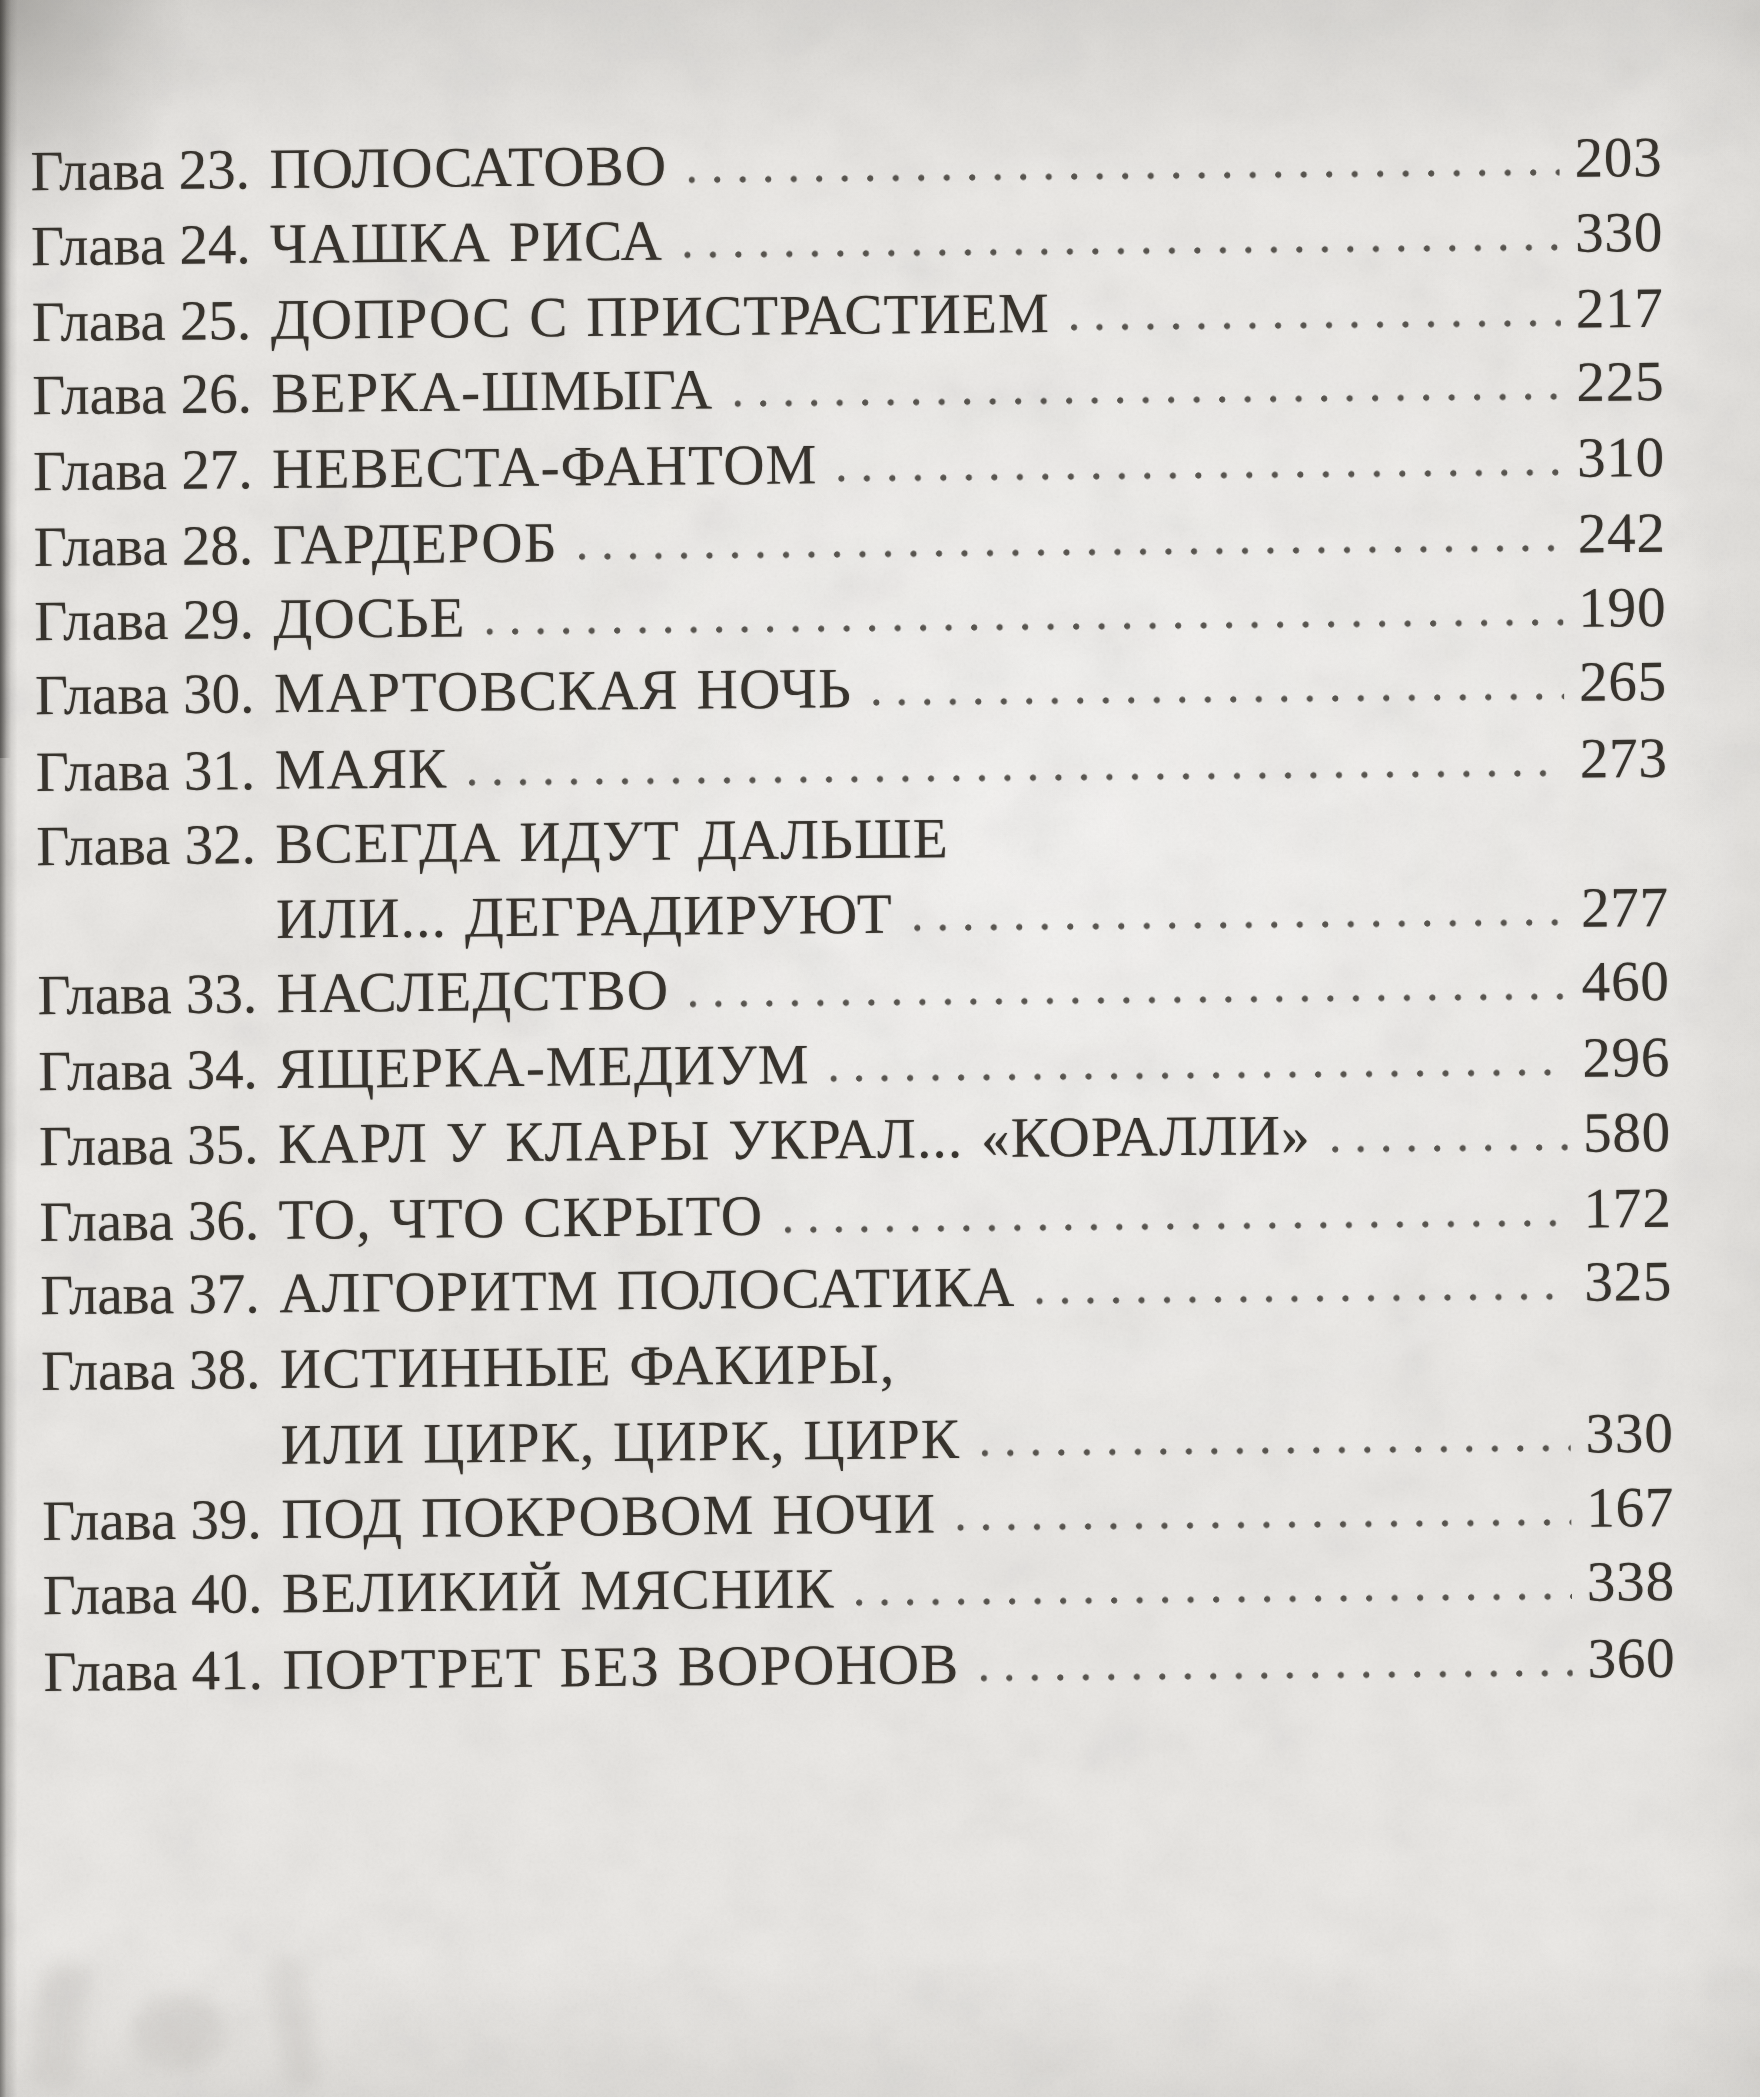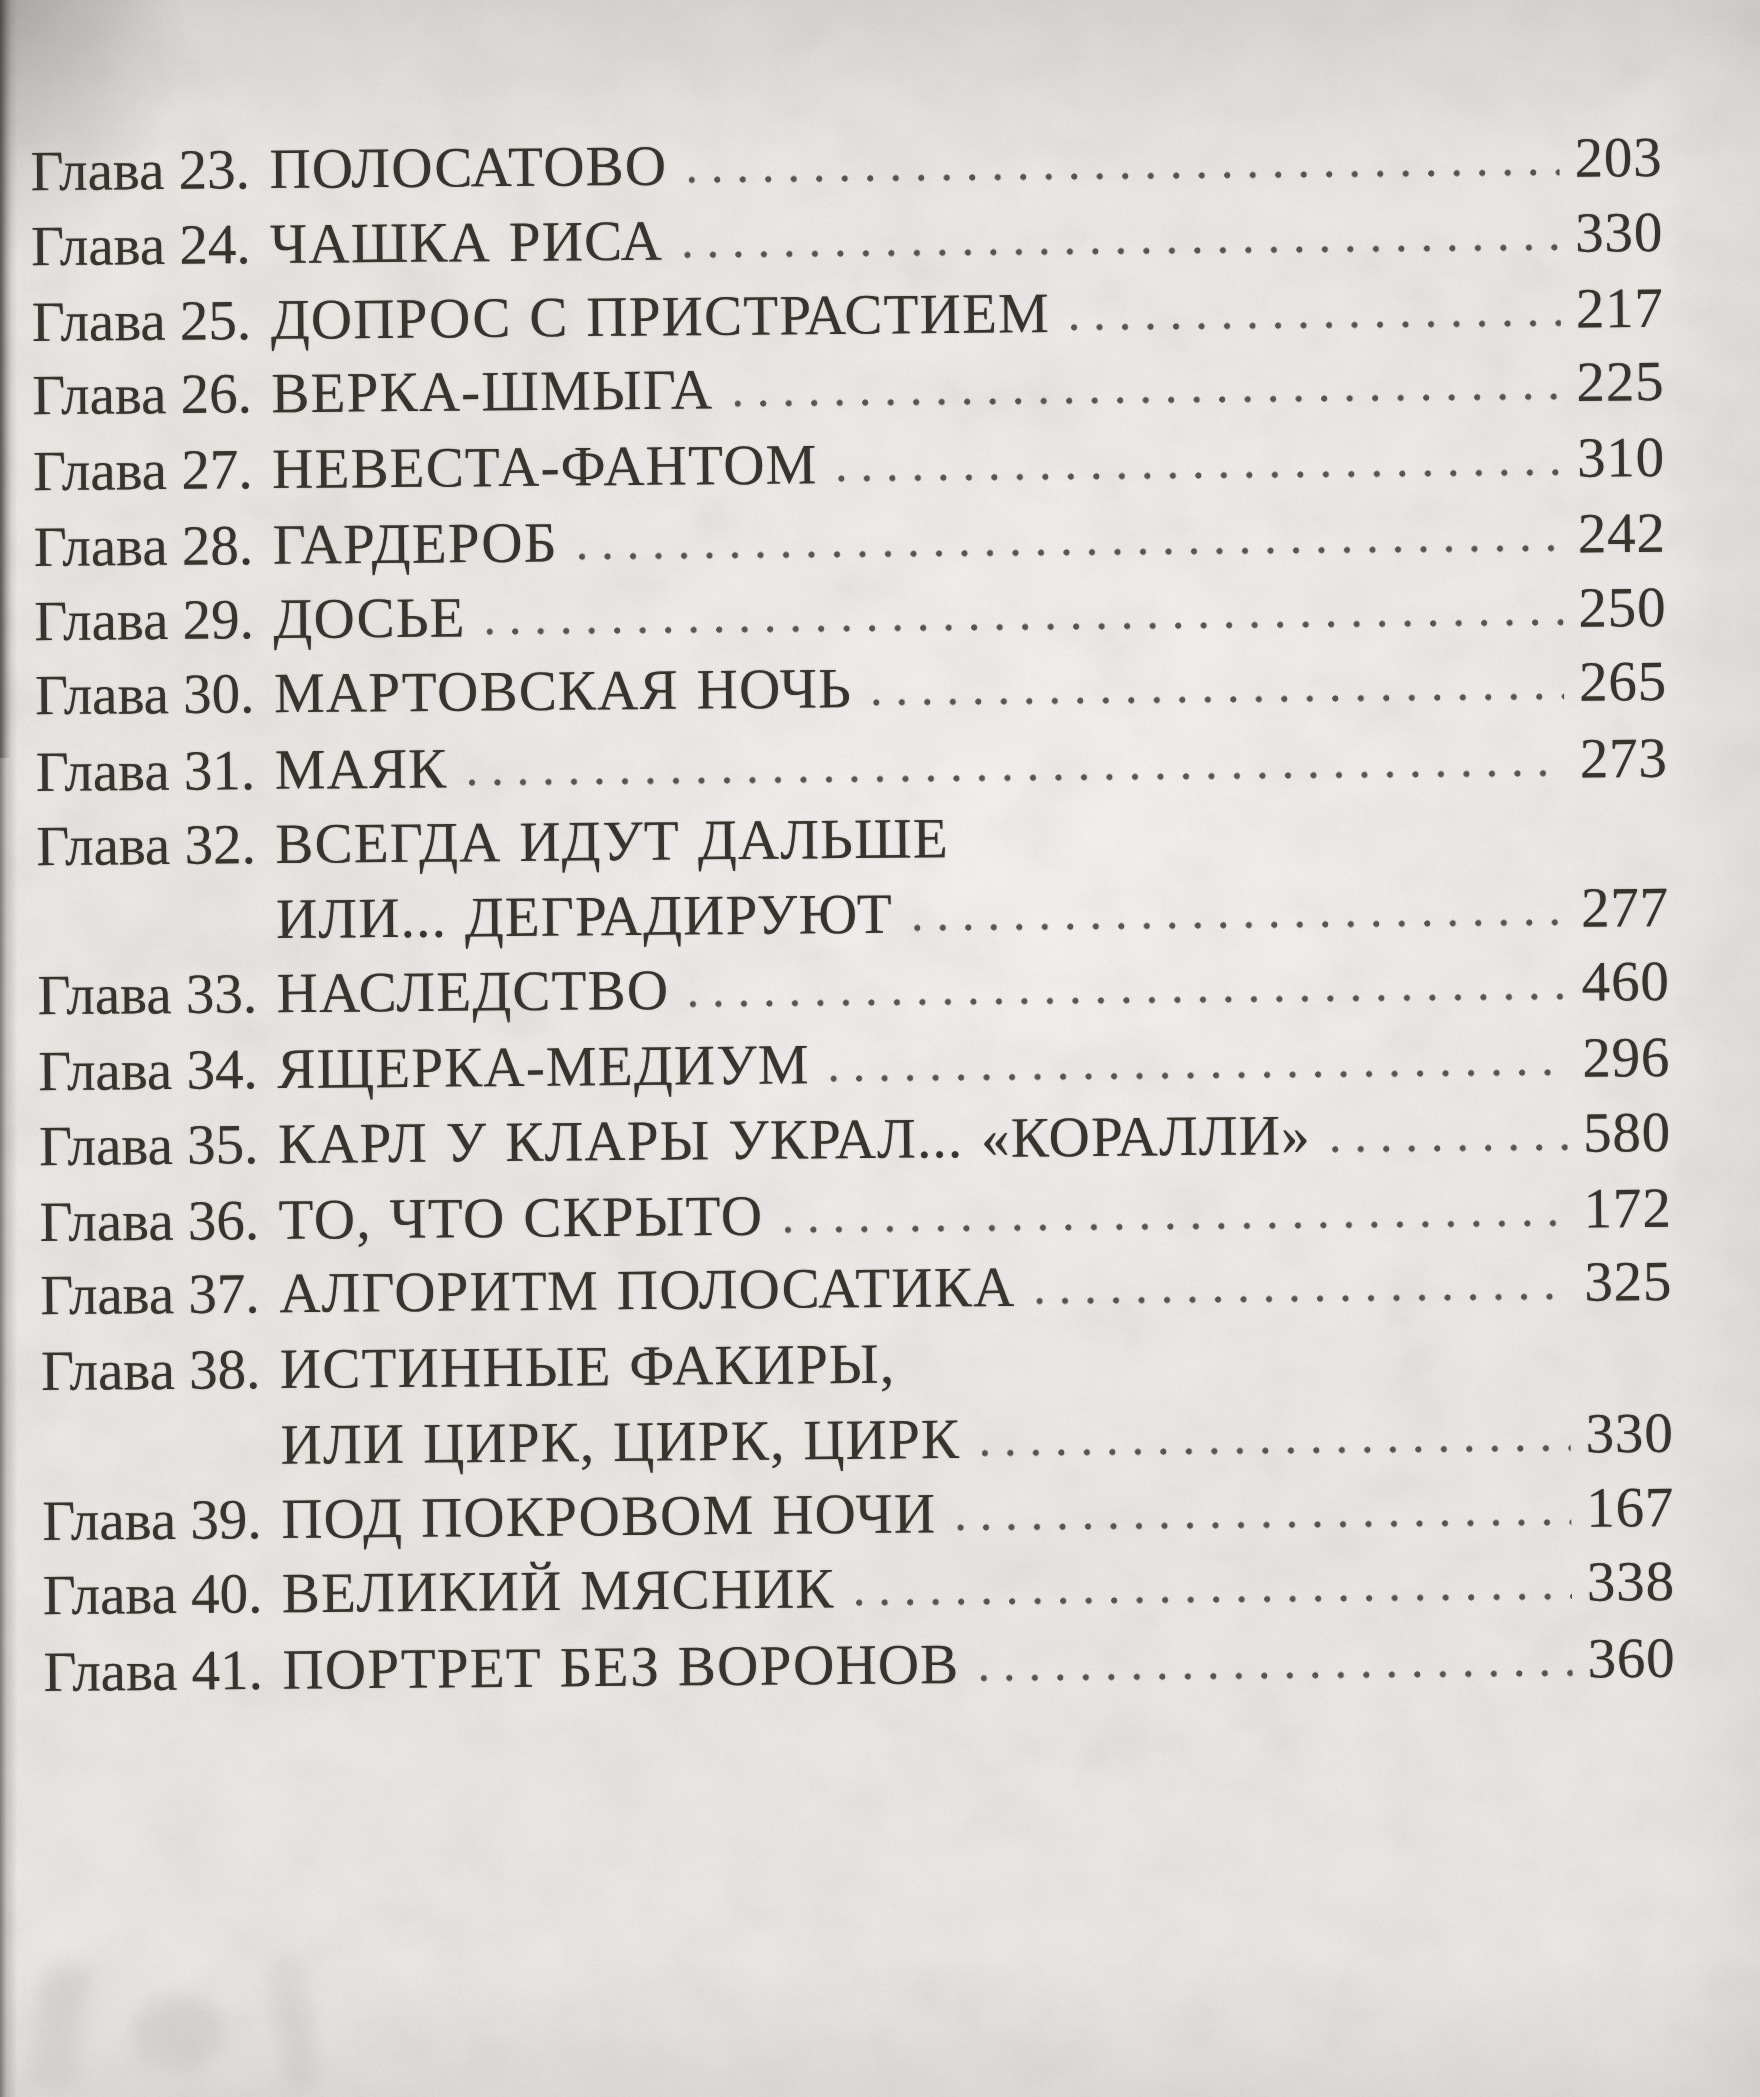--- a/index.html
+++ b/index.html
@@ -132,21 +132,21 @@
       <div class="row">
       <span class="label">Глава 28.</span>
       <span class="title">ГАРДЕРОБ</span>
       <span class="leader"></span>
       <span class="page-num">242</span>
     </div>
       <div class="row">
       <span class="label">Глава 29.</span>
       <span class="title">ДОСЬЕ</span>
       <span class="leader"></span>
-      <span class="page-num">250</span>
+      <span class="page-num">190</span>
     </div>
       <div class="row">
       <span class="label">Глава 30.</span>
       <span class="title">МАРТОВСКАЯ НОЧЬ</span>
       <span class="leader"></span>
       <span class="page-num">265</span>
     </div>
       <div class="row">
       <span class="label">Глава 31.</span>
       <span class="title">МАЯК</span>

